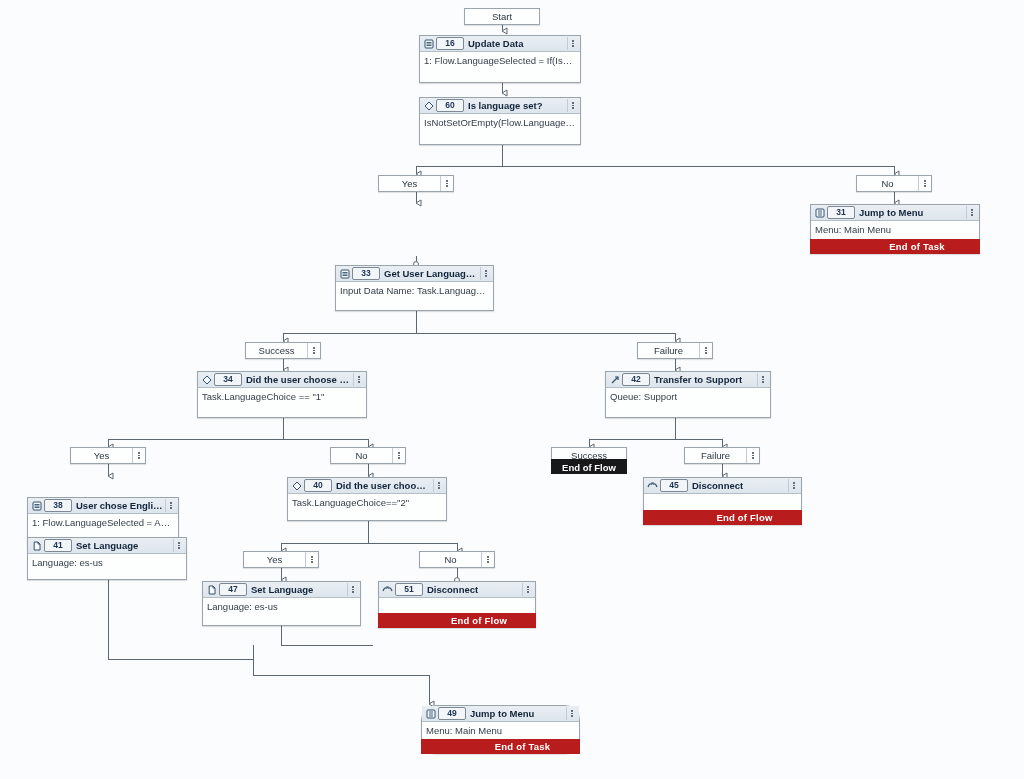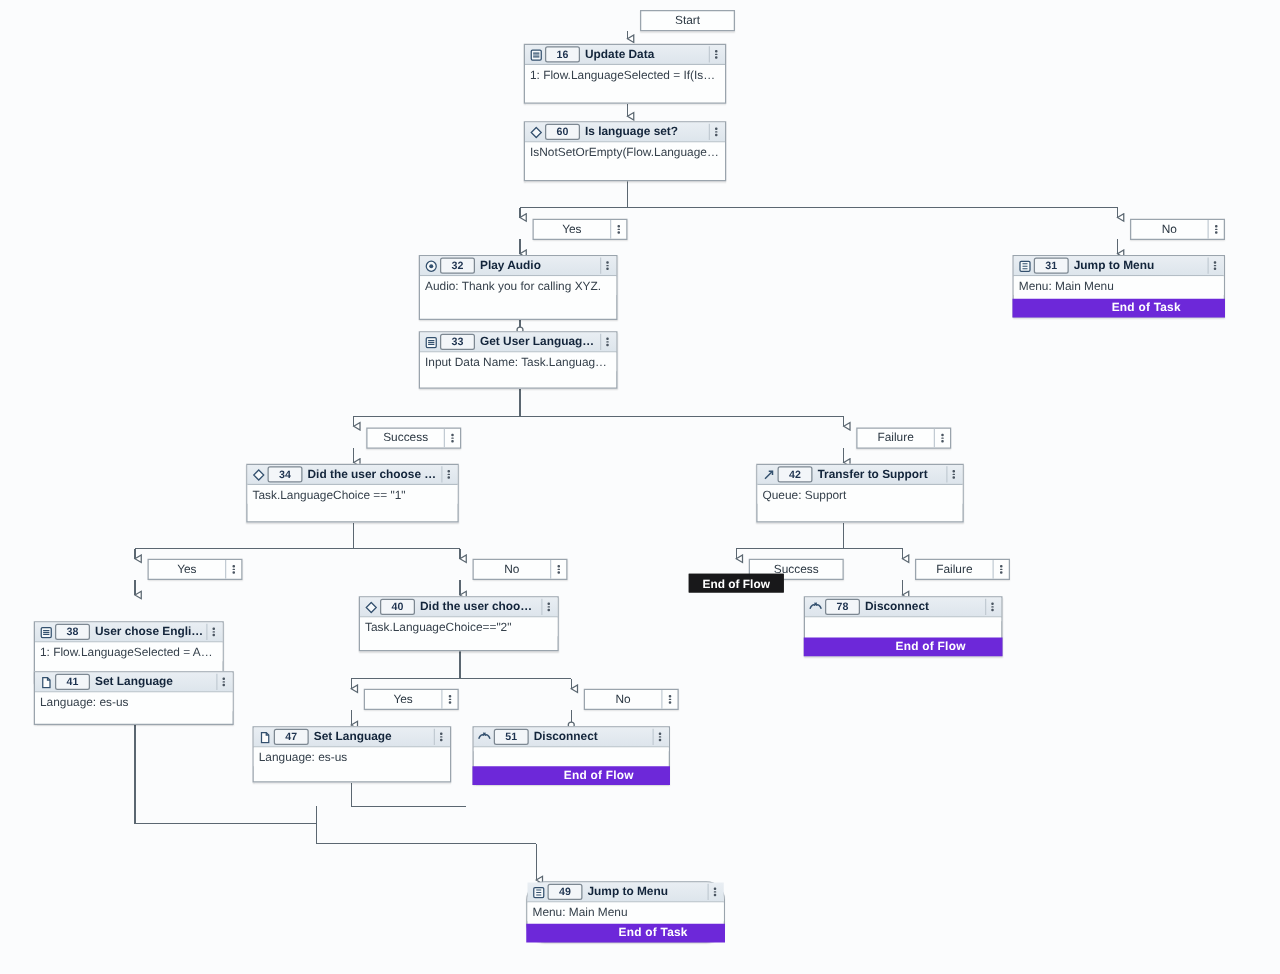--- a/index.html
+++ b/index.html
@@ -84,40 +84,39 @@
     font-size:9.5px;
     line-height:12px;
     color:#35404b;
     overflow:hidden;
     white-space:nowrap;
     text-overflow:ellipsis;
   }
   .node .term{
     position:absolute;left:-1px;right:-1px;bottom:-1px;
     height:15px;line-height:15px;
-    background:#6d28d9;
+    background:#b91c1c;
     color:#ffffff;
     font-size:9.5px;
     font-weight:700;
     text-align:center;
     letter-spacing:.2px;
     padding-left:44px;
   }
 
   
   .pill{
     position:absolute;
     box-sizing:border-box;
     height:17px;
     border:1px solid #9aa4ad;
     background:#fdfefe;
     box-shadow:0 1px 1px rgba(0,0,0,.10);
     display:flex;align-items:center;
     font-size:9.5px;
-    margin-left:48px;
   }
   .pill .lbl{
     flex:1 1 auto;text-align:center;
     color:#2b3742;
     white-space:nowrap;overflow:hidden;
   }
   .pill .kebab{
     flex:0 0 12px;width:12px;height:15px;
     border-left:1px solid #c2cbd3;
     display:flex;flex-direction:column;align-items:center;justify-content:center;gap:1px;
@@ -284,38 +283,20 @@
       <span class="kebab">
           <i></i>
           <i></i>
           <i></i>
         </span>
     </div>
     <div class="body">Menu: Main Menu</div>
     <div class="term">End of Task</div>
   </div>
 
-  <div class="node" style="left:335px;top:204px;width:159px;height:52px;">
-    <div class="hdr">
-      <span class="gi">
-        <svg width="10" height="10" viewBox="0 0 10 10">
-            <circle cx="5" cy="5" r="4" fill="#f5f8fa" stroke="#33506e" stroke-width="1"></circle>
-            <circle cx="5" cy="5" r="1.6" fill="#33506e"></circle>
-          </svg>
-      </span>
-      <span class="idchip">32</span>
-      <span class="ttl">Play Audio</span>
-      <span class="kebab">
-          <i></i>
-          <i></i>
-          <i></i>
-        </span>
-    </div>
-    <div class="body">Audio: Thank you for calling XYZ.</div>
-  </div>
 
   <div class="node" style="left:335px;top:265px;width:159px;height:46px;">
     <div class="hdr">
       <span class="gi">
         <svg width="10" height="10" viewBox="0 0 10 10">
             <rect x="1" y="1" width="8" height="8" rx="1" fill="#f5f8fa" stroke="#33506e" stroke-width="1"></rect>
             <path d="M2.5,3.5H7.5M2.5,5H7.5M2.5,6.5H7.5" stroke="#33506e" stroke-width=".9"></path>
           </svg>
       </span>
       <span class="idchip">33</span>
@@ -472,21 +453,21 @@
 
   <div class="node" style="left:643px;top:477px;width:159px;height:48px;">
     <div class="hdr">
       <span class="gi">
         <svg width="11" height="10" viewBox="0 0 11 10">
             <path d="M1,6 C2,3 4,2 5,3.5" fill="none" stroke="#33506e" stroke-width="1.2"></path>
             <path d="M10,6 C9,3 7,2 6,3.5" fill="none" stroke="#33506e" stroke-width="1.2"></path>
             <path d="M4.6,1.2 L6.4,3.0 M6.4,1.2 L4.6,3.0" stroke="#33506e" stroke-width="1"></path>
           </svg>
       </span>
-      <span class="idchip">78</span>
+      <span class="idchip">45</span>
       <span class="ttl">Disconnect</span>
       <span class="kebab">
           <i></i>
           <i></i>
           <i></i>
         </span>
     </div>
     <div class="body"></div>
     <div class="term">End of Flow</div>
   </div>

